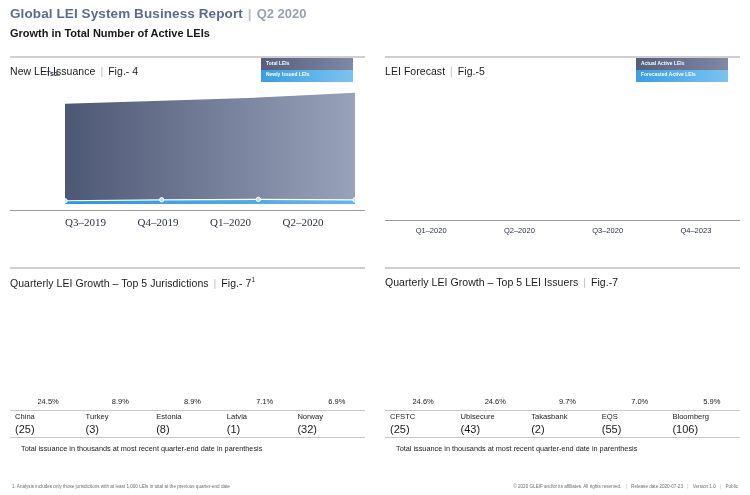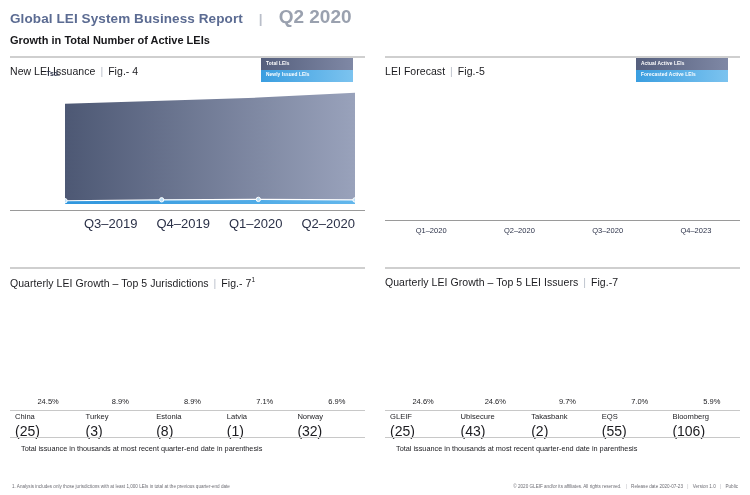--- a/index.html
+++ b/index.html
@@ -7,26 +7,26 @@
     width: 750px; height: 495px;
     background: #ffffff;
     font-family: "Liberation Sans", sans-serif;
     color: #222;
     overflow: hidden;
   }
   .page { position: relative; width: 750px; height: 495px; }
 
   
   .header { padding: 6px 10px 0 10px; }
-  .title-line { display: flex; align-items: baseline; gap: 16px; }
+  .title-line { display: flex; align-items: baseline; gap: 5px; }
   .title-main {
     font-size: 13.5px; font-weight: bold; color: #5b6b92; letter-spacing: .1px;
   }
   .title-sep { font-size: 13.5px; font-weight: bold; color: #b9bec9; }
-  .title-quarter { font-size: 19px; font-weight: bold; color: #9aa1af; }
+  .title-quarter { font-size: 13px; font-weight: bold; color: #9aa1af; }
   .subtitle {
     margin-top: 6px; font-size: 11px; font-weight: bold; color: #17171a;
   }
 
   
   .grid {
     position: absolute; top: 44px; left: 0; width: 750px; height: 430px;
     display: grid;
     grid-template-columns: 375px 375px;
     grid-template-rows: 211px 212px;
@@ -67,21 +67,21 @@
   }
   .xaxis-line {
     position: absolute; left: 0; top: 140px; width: 355px; height: 1px;
     background: #9a9a9a;
   }
   .xlabels1 {
     position: absolute; left: 55px; top: 146px; right: 10px;
     display: flex;
   }
   .xlabels1 span {
-    font-size: 13px; color: #2b3148; text-align: right; flex: 1;
+    font-size: 11px; color: #2b3148; text-align: left; flex: 1; font-family: Liberation Serif, serif;
   }
 
   
   .plot2 {
     position: absolute; left: 12px; top: 34px; right: 10px; height: 140px;
   }
   .groups2 { display: flex; height: 100%; align-items: flex-end; }
   .group2 { flex: 1; display: flex; justify-content: center; align-items: flex-end; gap: 0px; }
   .bar2 { position: relative; width: 44px; }
   .bar2.dark { background: linear-gradient(180deg, #4c5877 0%, #7e88a6 55%, #a8b0c5 100%); }
@@ -116,21 +116,21 @@
   }
   .xaxis-line34 {
     position: absolute; left: 10px; top: 155px; width: 355px; height: 1px;
     background: #c8c8c8;
   }
   .xlabels34 {
     position: absolute; left: 12px; top: 157px; right: 10px; display: flex;
   }
   .xlabels34 .xl { flex: 1; text-align: left; padding-left: 3px; }
   .xlabels34 .xl .nm { font-size: 7.6px; font-weight: normal; color: #1b1b1f; display: block; }
-  .xlabels34 .xl .ct { font-size: 14px; color: #1b1b1f; display: block; margin-top: 2px; }
+  .xlabels34 .xl .ct { font-size: 11px; color: #1b1b1f; display: block; margin-top: 2px; }
   .rule-bottom {
     position: absolute; left: 10px; top: 182px; width: 355px; height: 1px;
     background: #c8c8c8;
   }
   .note {
     position: absolute; left: 21px; top: 189px; font-size: 7.3px; color: #1b1b1f;
   }
 
   
   .footer {
@@ -357,21 +357,21 @@
             <div class="group34">
               <div class="bar34" style="height: 22.6923%;">
                 <div class="plabel">5.9%</div>
               </div>
             </div>
           </div>
       </div>
       <div class="xaxis-line34"></div>
       <div class="xlabels34" id="xlabels-issuers">
           <div class="xl">
-            <span class="nm">GLEIF</span>
+            <span class="nm">CFSTC</span>
             <span class="ct">(25)</span>
           </div>
           <div class="xl">
             <span class="nm">Ubisecure</span>
             <span class="ct">(43)</span>
           </div>
           <div class="xl">
             <span class="nm">Takasbank</span>
             <span class="ct">(2)</span>
           </div>

